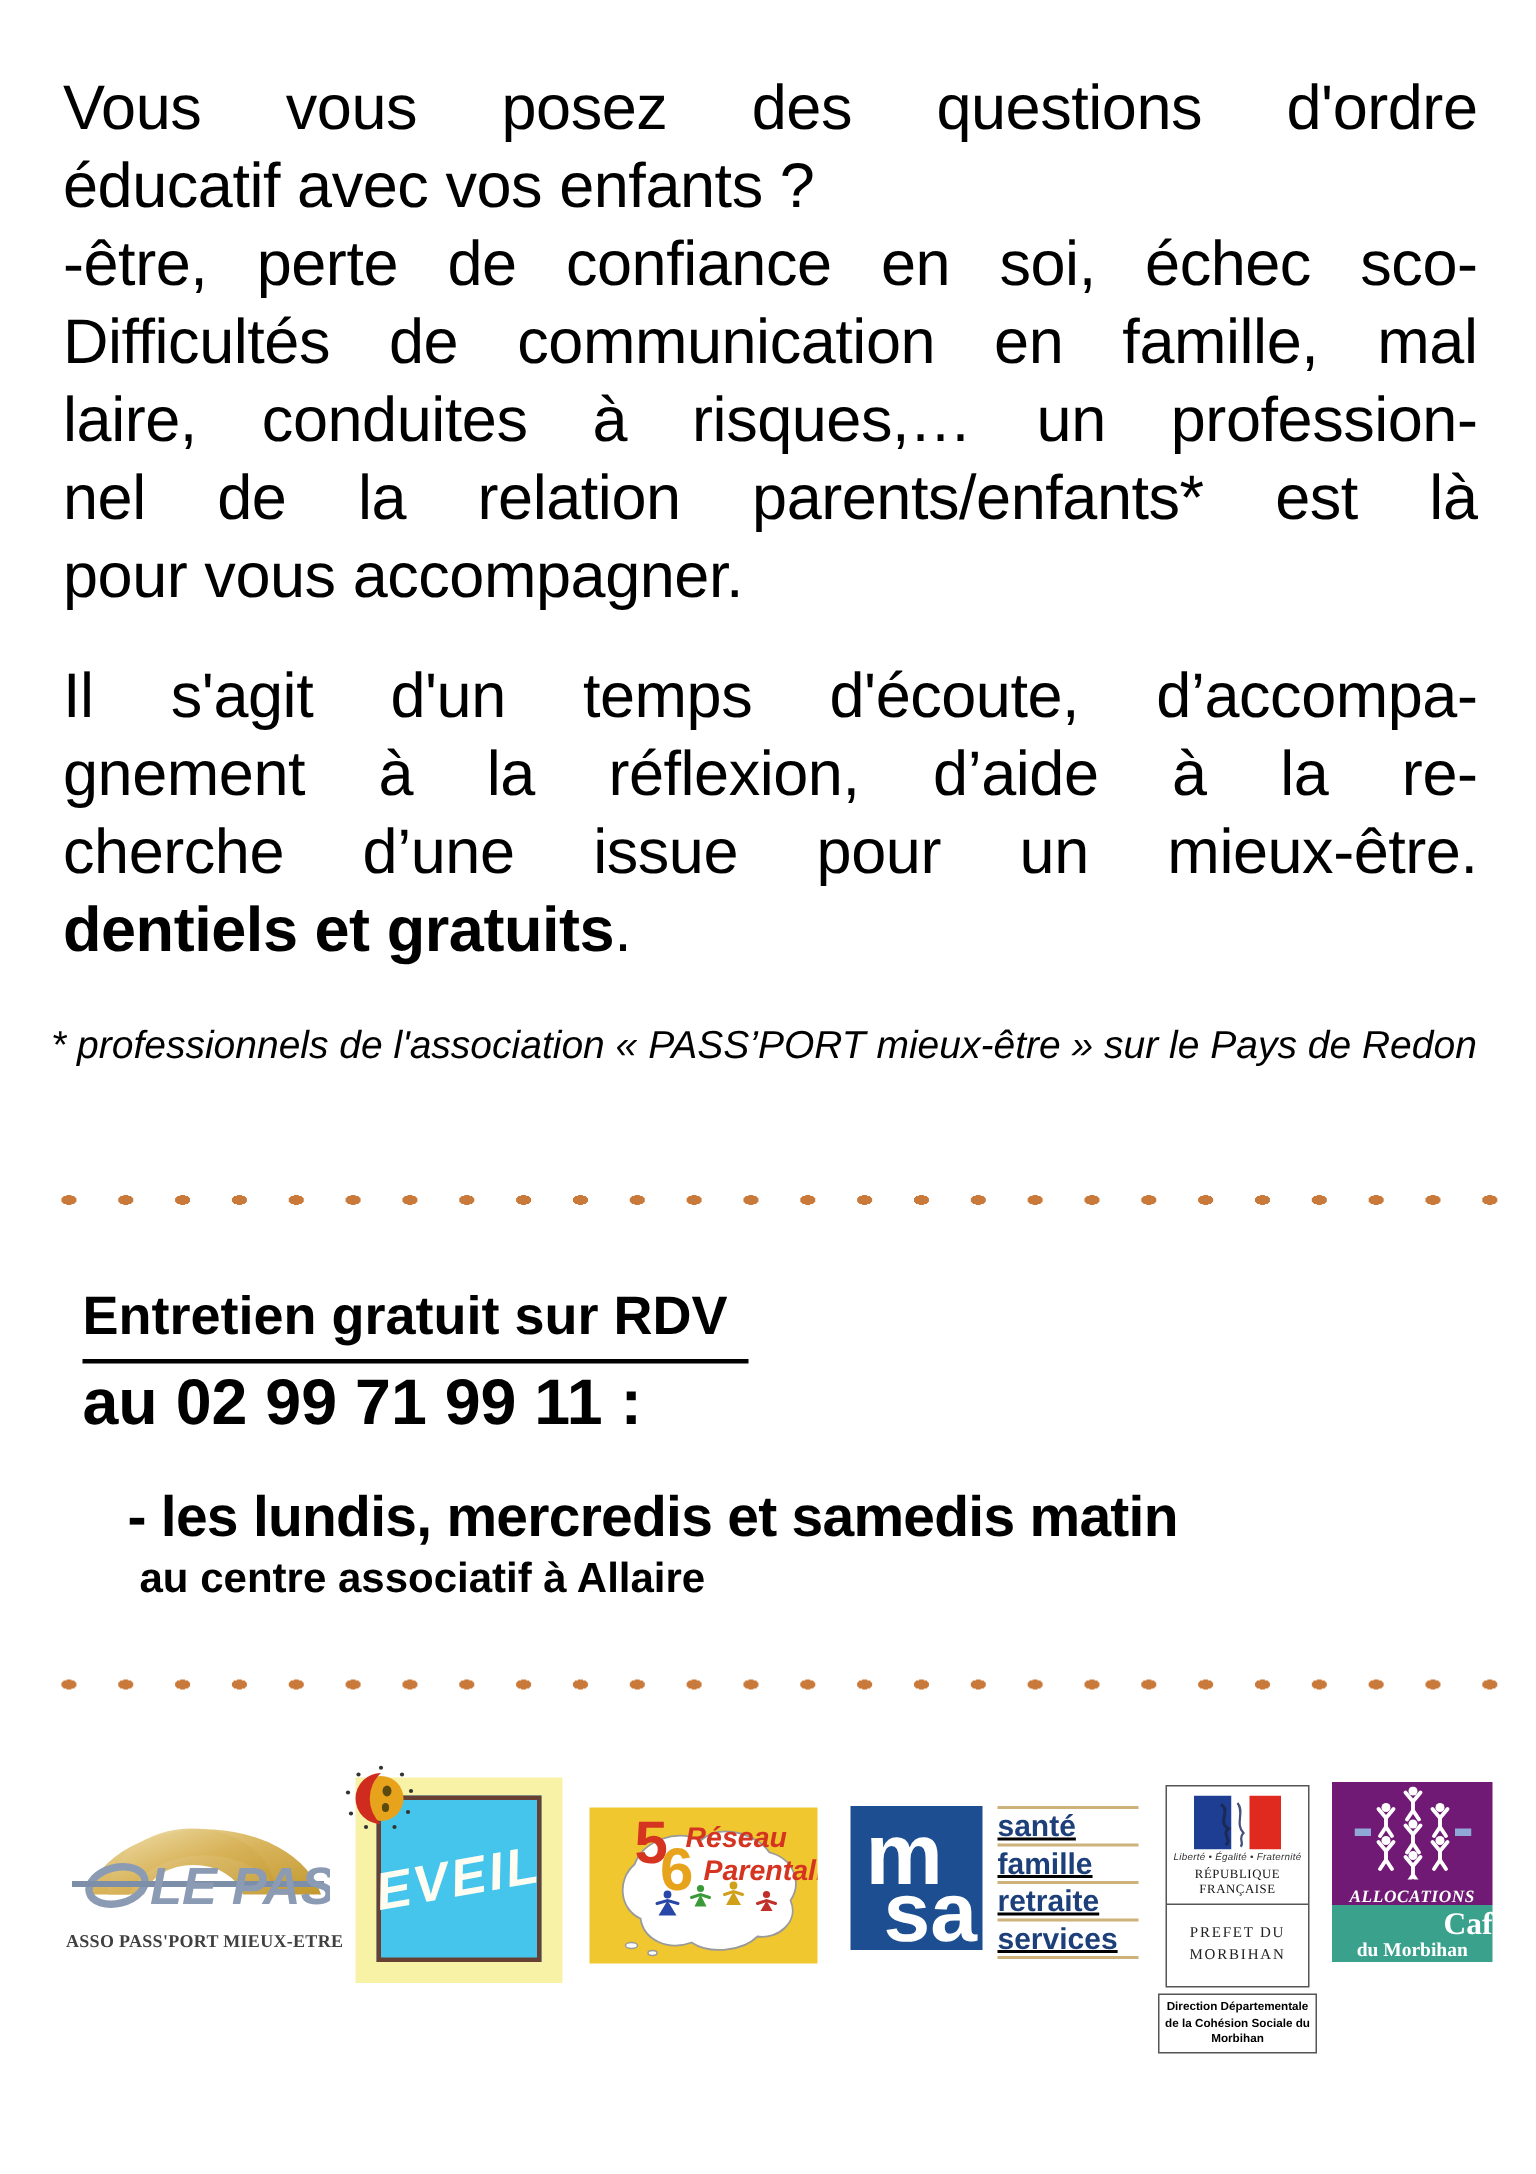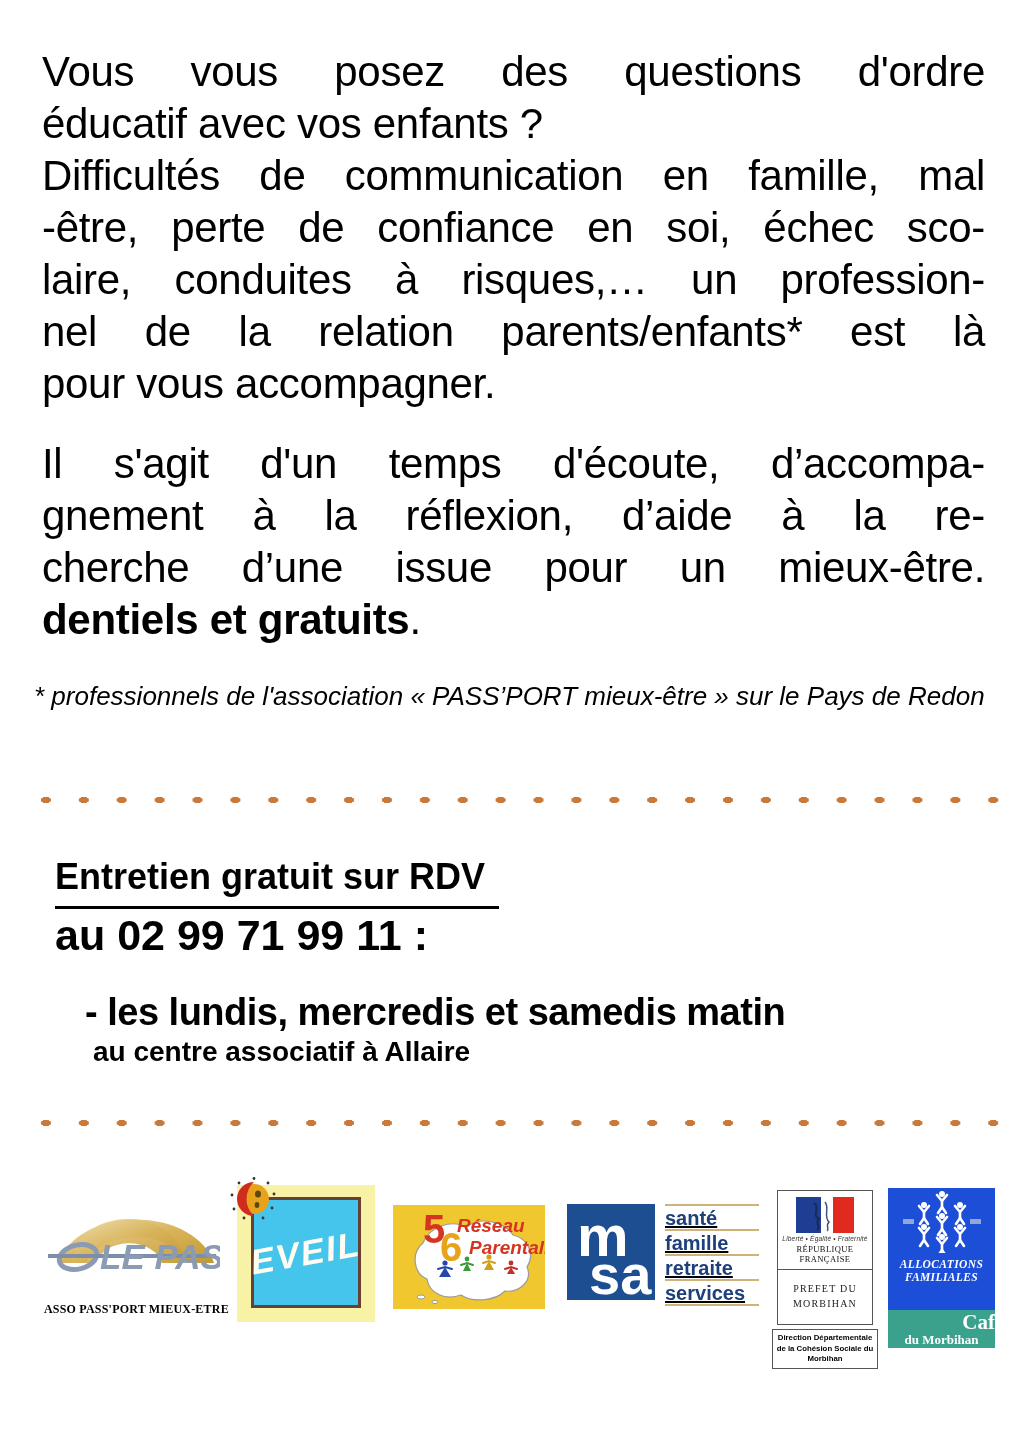--- a/index.html
+++ b/index.html
@@ -35,22 +35,22 @@
   .schedule{margin-top:28px;margin-left:43px;font-weight:bold;}
   .sch-main{font-size:38px;line-height:46px;letter-spacing:-0.5px;}
   .sch-sub{font-size:28px;line-height:34px;margin-left:8px;}
 
   
   .logos{position:relative;height:169px;margin-top:60px;}
   .logo{position:absolute;}
 
   
   .lepass{left:2px;top:14px;width:176px;text-align:center;}
-  .lepass-sub{margin-top:17px;font-family:"Liberation Serif",serif;font-weight:bold;
-    font-size:12px;color:#000000;letter-spacing:0.2px;white-space:nowrap;}
+  .lepass-sub{margin-top:1px;font-family:"Liberation Serif",serif;font-weight:bold;
+    font-size:12px;color:#404040;letter-spacing:0.2px;white-space:nowrap;}
 
   
   .eveil{left:195px;top:-2px;width:138px;height:137px;background:#f8f2a6;}
   .eveil-inner{position:absolute;left:14px;right:14px;top:12px;bottom:14px;
     background:#46c5ec;border:3px solid #684033;display:flex;align-items:center;justify-content:center;}
   .eveil-word{color:#fffdf2;font-weight:bold;font-style:italic;font-size:35px;
     letter-spacing:2px;transform:rotate(-10deg);}
   .eveil-sun{position:absolute;left:-7px;top:-9px;}
 
   
@@ -76,38 +76,38 @@
   .motto{font-size:6.5px;font-style:italic;color:#333;letter-spacing:0.2px;}
   .republique{font-family:"Liberation Serif",serif;font-size:8.5px;letter-spacing:0.4px;margin-top:2px;color:#111;}
   .prefet-div{border-top:1px solid #555;margin-top:5px;}
   .prefet-name{padding:11px 0 13px;font-family:"Liberation Serif",serif;font-size:10px;
     letter-spacing:1.2px;color:#222;line-height:1.5;}
   .prefet-dir{margin-top:4px;border:1px solid #555;background:#fff;padding:3px 1px;
     font-weight:bold;font-size:7.8px;line-height:1.35;text-align:center;}
 
   
   .caf{left:846px;top:1px;width:107px;}
-  .caf-blue{width:107px;height:122px;background:#1d4ed8;text-align:center;overflow:hidden;}
+  .caf-blue{width:107px;height:82px;background:#701a75;text-align:center;overflow:hidden;}
   .caf-alloc{font-family:"Liberation Serif",serif;font-weight:bold;font-style:italic;
     color:#fff;font-size:11.5px;line-height:1.15;letter-spacing:0.4px;margin-top:1px;}
   .caf-teal{width:107px;height:38px;background:#3aa18c;color:#fff;text-align:center;}
   .caf-name{font-family:"Liberation Serif",serif;font-weight:bold;font-size:21px;line-height:22px;padding-top:1px;text-align:right;}
   .caf-dept{font-family:"Liberation Serif",serif;font-weight:bold;font-size:13px;line-height:14px;}
 </style>
 </head>
 <body>
 
 <div class="page">
 
   <section class="intro">
     <div>
       <div class="ln j">Vous vous posez des questions d'ordre</div>
       <div class="ln">éducatif avec vos enfants ?</div>
+      <div class="ln j">-être, perte de confiance en soi, échec sco-</div>
       <div class="ln j">Difficultés de communication en famille, mal</div>
-      <div class="ln j">-être, perte de confiance en soi, échec sco-</div>
       <div class="ln j">laire, conduites à risques,… un profession-</div>
       <div class="ln j">nel de la relation parents/enfants* est là</div>
       <div class="ln">pour vous accompagner.</div>
     </div>
     <div class="block2">
       <div class="ln j">Il s'agit d'un temps d'écoute, d’accompa-</div>
       <div class="ln j">gnement à la réflexion, d’aide à la re-</div>
       <div class="ln j">cherche d’une issue pour un mieux-être.</div>
       <div class="ln"><span class="b">dentiels et gratuits</span><span>.</span></div>
     </div>

